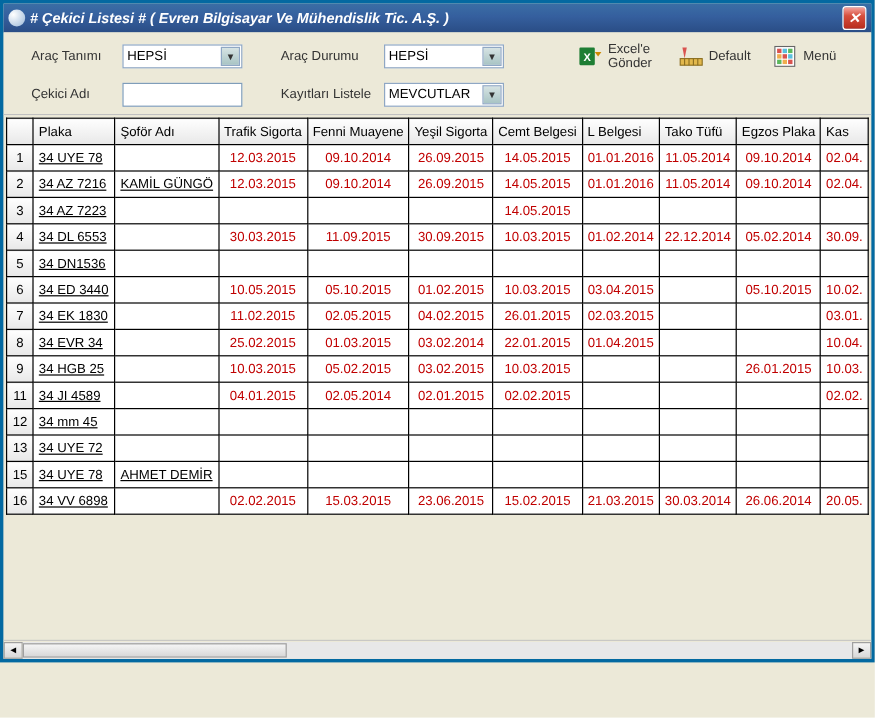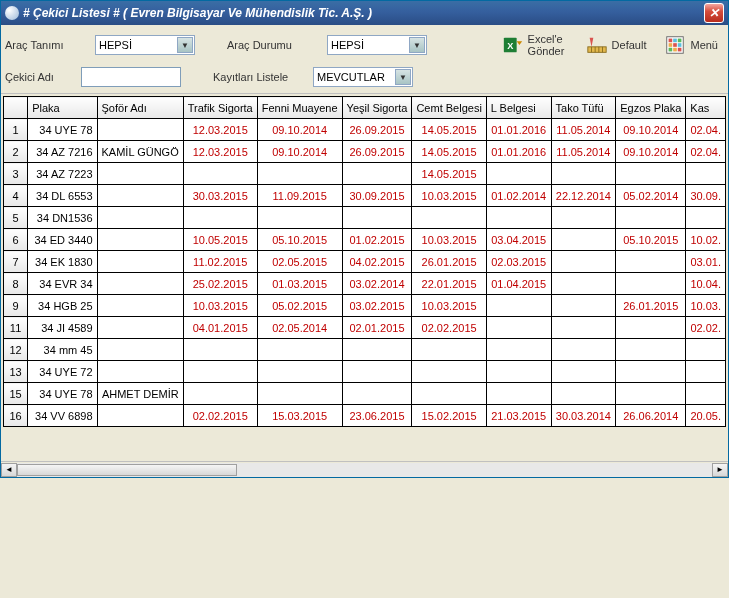--- a/index.html
+++ b/index.html
@@ -1,37 +1,37 @@
 <!DOCTYPE html>
 <html><head>
 <meta charset="utf-8">
 <style>
 * { box-sizing: border-box; margin: 0; padding: 0; }
 body { font-family: Tahoma, Arial, sans-serif; font-size: 11px; background: #ece9d8; width: 729px; height: 598px; overflow: hidden; }
-.window { width: 729px; height: 478px; border: 1px solid #0369a1; background: #ece9d8; display: flex; flex-direction: column; }
+.window { width: 729px; height: 552px; border: 3px solid #0369a1; background: #ece9d8; display: flex; flex-direction: column; }
 .titlebar { height: 24px; background: linear-gradient(to bottom, #3a6ea5, #355f9e 45%, #2a4d85); color: #fff; display: flex; align-items: center; padding: 0 4px; font-weight: bold; font-size: 12px; font-style: italic; }
 .titlebar .icon { width: 14px; height: 14px; margin-right: 4px; background: radial-gradient(circle at 30% 30%, #fff, #9ab8d8); border-radius: 50%; }
 .titlebar .title { flex: 1; }
 .titlebar .close { width: 20px; height: 20px; background: linear-gradient(to bottom, #f5a6a0, #d64e3d 40%, #b82c1d); border-radius: 3px; border: 1px solid #fff; display: flex; align-items: center; justify-content: center; color: #fff; font-weight: bold; font-size: 12px; cursor: pointer; }
-.toolbar { padding: 6px 4px; background: #ece9d8; border-bottom: 1px solid #c0c0c0; display: flex; align-items: center; gap: 4px; flex-wrap: wrap; }
+.toolbar { padding: 6px 23px; background: #ece9d8; border-bottom: 1px solid #c0c0c0; display: flex; align-items: center; gap: 4px; flex-wrap: wrap; }
 .toolbar-row { display: flex; align-items: center; gap: 6px; width: 100%; }
 .lbl { font-size: 11px; color: #333; width: 70px; }
-.combo { width: 100px; height: 20px; border: 1px solid #8fa7c4; background: #fff; display: flex; align-items: center; padding: 0 3px; position: relative; margin-left: 14px; }
+.combo { width: 100px; height: 20px; border: 1px solid #8fa7c4; background: #fff; display: flex; align-items: center; padding: 0 3px; position: relative; }
 .combo .arrow { position: absolute; right: 1px; top: 1px; width: 16px; height: 16px; background: linear-gradient(to bottom, #d6e3e3, #a8c4c4); border: 1px solid #8fa7c4; display: flex; align-items: center; justify-content: center; font-size: 8px; color: #333; }
 .textbox { width: 100px; height: 20px; border: 1px solid #7f9db9; background: #fff; padding: 0 3px; }
 .tbtn { display: flex; align-items: center; gap: 4px; padding: 2px 6px; cursor: pointer; }
 .tbtn svg { width: 22px; height: 22px; }
 .tbtn span { font-size: 11px; color: #333; }
 .grid-wrap { flex: 1; overflow: auto; background: #ece9d8; padding: 2px; position: relative; }
 .grid { border-collapse: collapse; background: #fff; }
 .grid th, .grid td { border: 1px solid #000; padding: 3px 4px; font-size: 11px; white-space: nowrap; height: 22px; }
 .grid th { background: linear-gradient(to bottom, #fefefe, #e8e8e8); font-weight: normal; text-align: left; }
 .grid .rowhdr { background: linear-gradient(to bottom, #fefefe, #e8e8e8); text-align: center; width: 30px; }
 .grid td.data { color: #c00000; text-align: center; }
-.grid td.txt { color: #000; text-align: right; padding-left: 4px; }
+.grid td.txt { color: #000; text-align: left; padding-left: 4px; text-decoration: underline; }
 .scrollbar-h { height: 16px; background: #ece9d8; border-top: 1px solid #c0c0c0; display: flex; align-items: center; }
 .scrollbar-h .btn { width: 16px; height: 14px; background: linear-gradient(to bottom, #f5f5f5, #d8d8d8); border: 1px solid #a0a0a0; display: flex; align-items: center; justify-content: center; font-size: 8px; }
 .scrollbar-h .track { flex: 1; height: 14px; background: #e8e8e8; position: relative; }
 .scrollbar-h .thumb { position: absolute; left: 0; width: 220px; height: 12px; top: 1px; background: linear-gradient(to bottom, #f5f5f5, #d8d8d8); border: 1px solid #a0a0a0; }
 .buttons-right { display: flex; align-items: center; gap: 6px; margin-left: auto; }
 .col-spacer { width: 20px; }
 </style>
 </head>
 <body>
 

